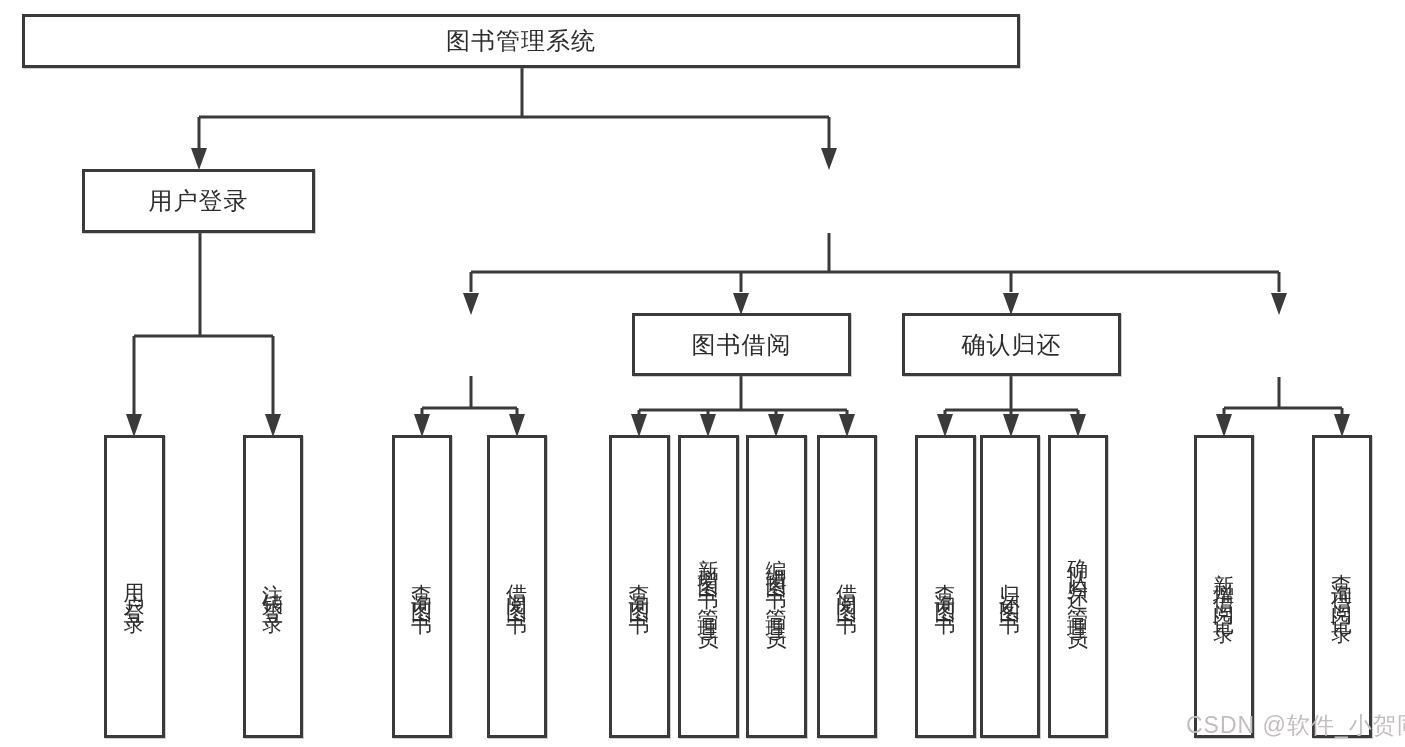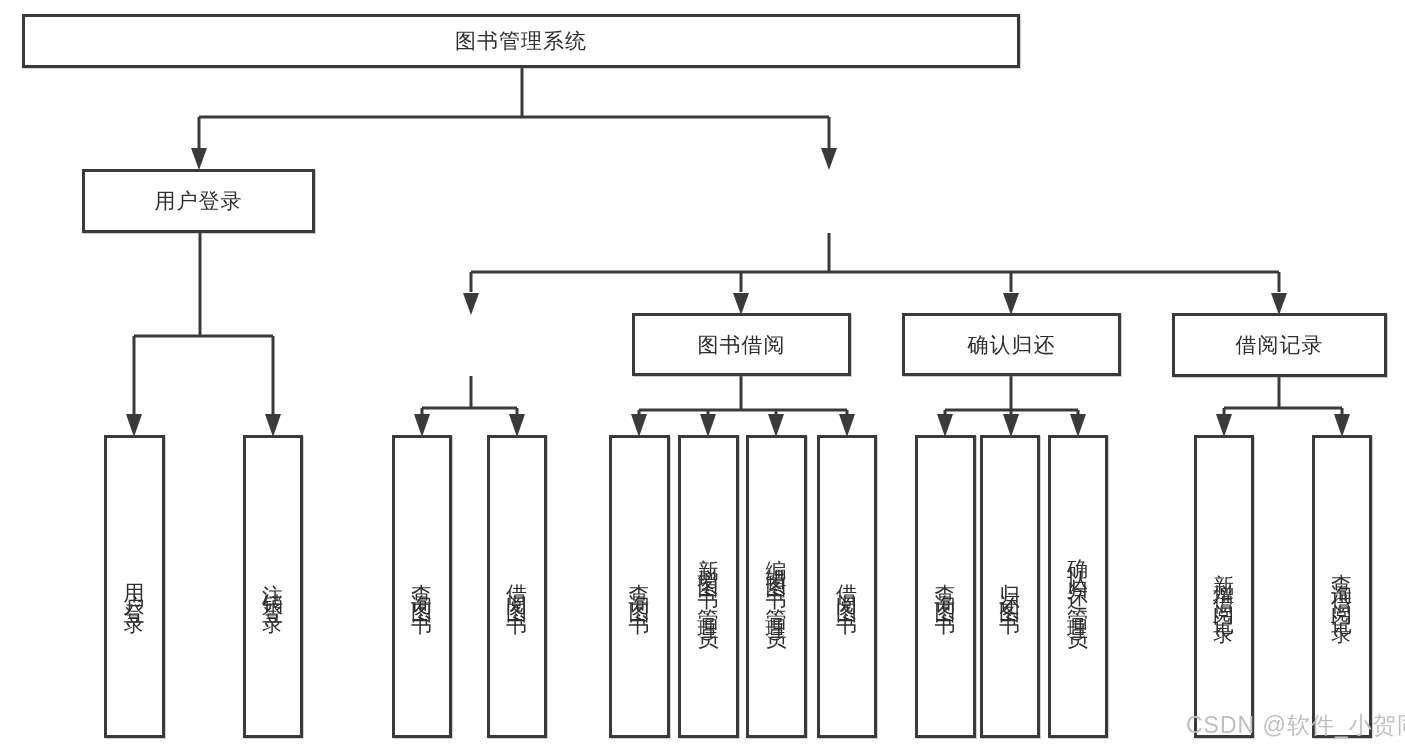--- a/index.html
+++ b/index.html
@@ -11,21 +11,21 @@
     overflow:hidden;
   }
   #wires{position:absolute;left:0;top:0;pointer-events:none;}
   .node{
     position:absolute;
     box-sizing:border-box;
     border:3px solid #3a3a3a;
     background:#ffffff;
     display:flex;align-items:center;justify-content:center;
     color:#2d2d2d;
-    font-size:21px;
+    font-size:24px;
     letter-spacing:1px;
     box-shadow:1px 1px 0 rgba(120,120,130,0.35);
   }
   .vnode{
     writing-mode:vertical-rl;
     text-orientation:mixed;
     letter-spacing:10px;
     line-height:1;
     font-size:21px;
     text-align:center;
@@ -84,21 +84,20 @@
       <polygon points="1334,414 1350,414 1342,437"></polygon>
     </g>
   </svg>
 
   <div class="node" style="left:22px;top:14px;width:998px;height:54px;">图书管理系统</div>
 
   <div class="node" style="left:82px;top:169px;width:233px;height:64px;">用户登录</div>
 
   <div class="node" style="left:632px;top:313px;width:219px;height:63px;">图书借阅</div>
   <div class="node" style="left:902px;top:313px;width:219px;height:63px;">确认归还</div>
-  <div class="node" style="left:1172px;top:313px;width:215px;height:64px;">借阅记录</div>
 
   <div class="node vnode" style="left:104px;top:435px;width:61px;height:303px;">用户登录</div>
   <div class="node vnode" style="left:243px;top:435px;width:60px;height:303px;">注销登录</div>
   <div class="node vnode" style="left:392px;top:435px;width:60px;height:303px;">查询图书</div>
   <div class="node vnode" style="left:487px;top:435px;width:60px;height:303px;">借阅图书</div>
   <div class="node vnode" style="left:609px;top:435px;width:61px;height:303px;">查询图书</div>
   <div class="node vnode" style="left:678px;top:435px;width:61px;height:303px;">新增图书（管理员）</div>
   <div class="node vnode" style="left:746px;top:435px;width:61px;height:303px;">编辑图书（管理员）</div>
   <div class="node vnode" style="left:817px;top:435px;width:60px;height:303px;">借阅图书</div>
   <div class="node vnode" style="left:915px;top:435px;width:61px;height:303px;">查询图书</div>

